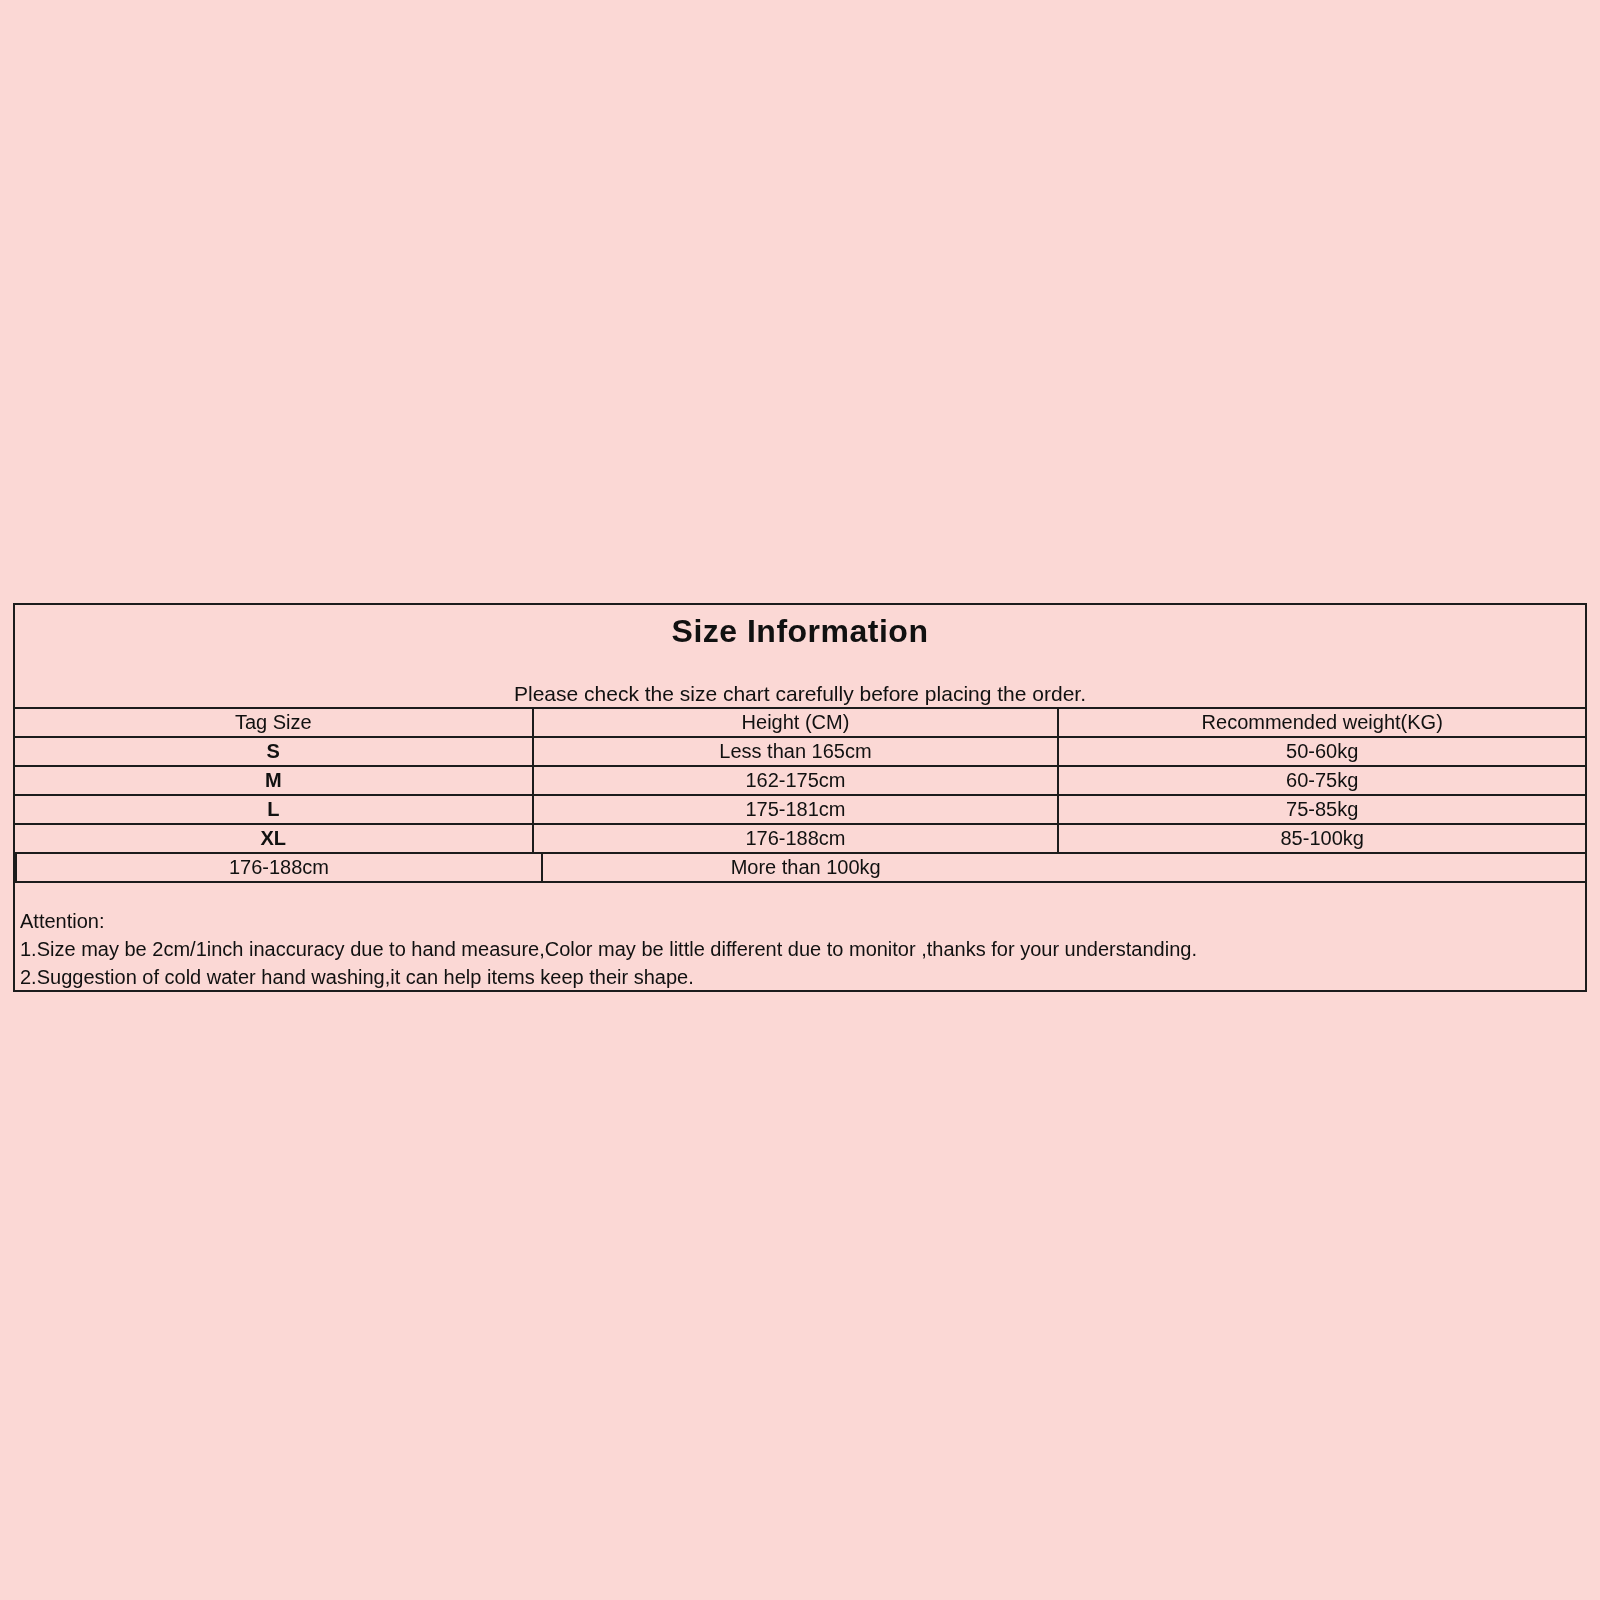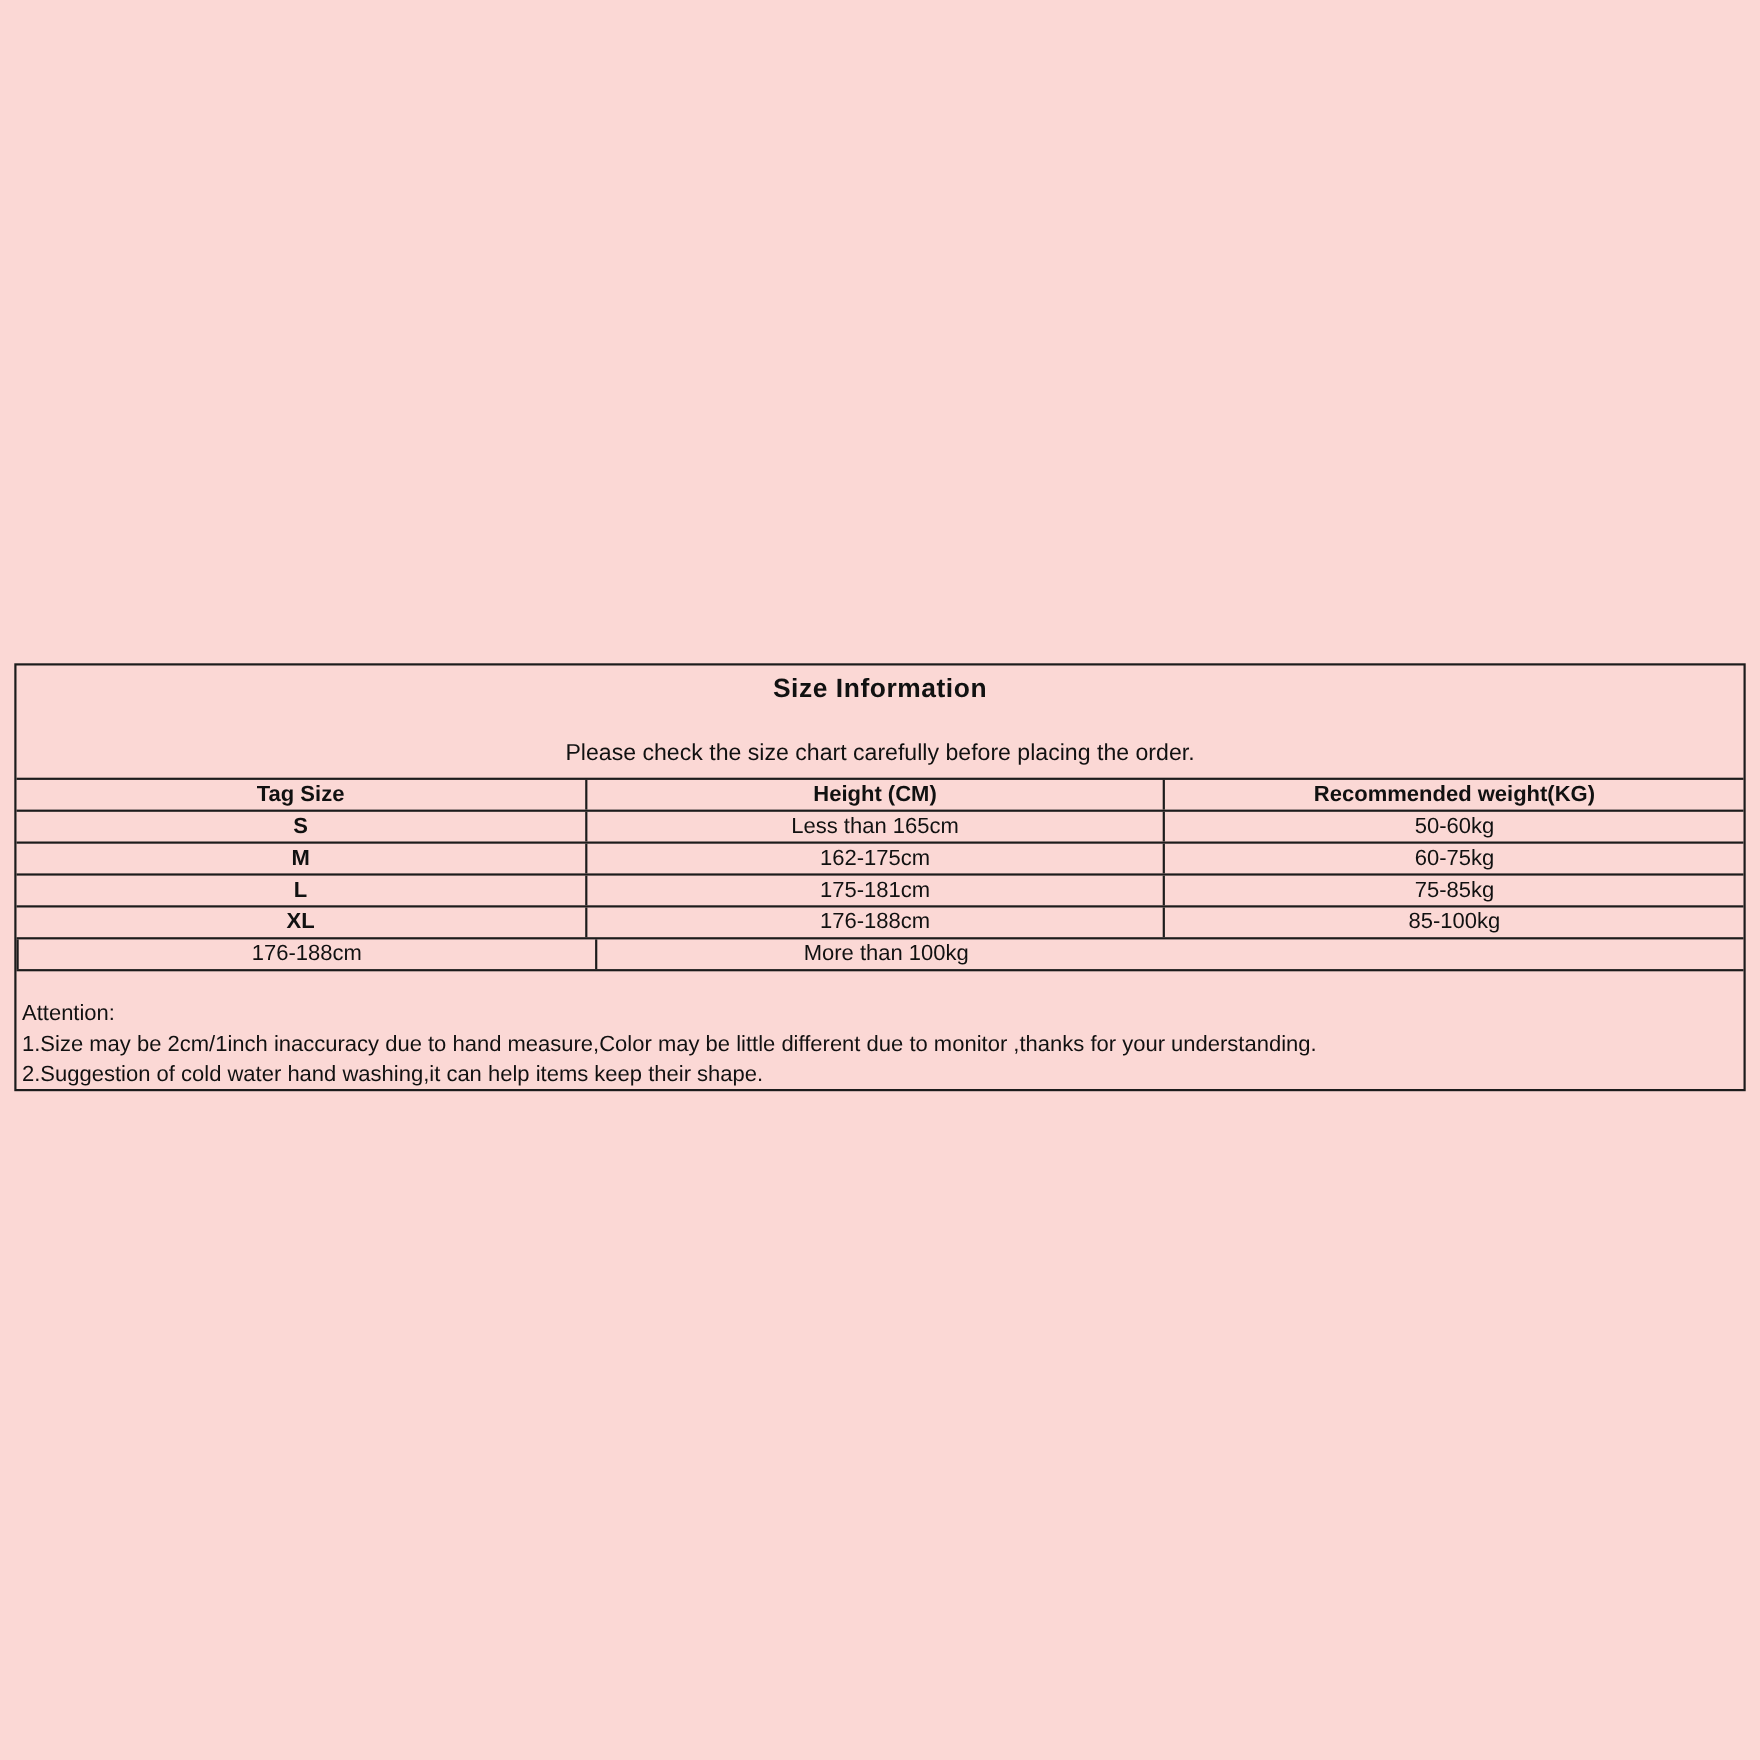--- a/index.html
+++ b/index.html
@@ -27,21 +27,21 @@
     flex-direction: column;
   }
   .title-block {
     height: 102px;
     box-sizing: border-box;
     text-align: center;
   }
   .title {
     margin: 0;
     padding-top: 8px;
-    font-size: 24px;
+    font-size: 32px;
     font-weight: bold;
     letter-spacing: 0.5px;
   }
   .subtitle {
     margin: 16px;
     padding-top: 16px;
     font-size: 21px;
     font-weight: normal;
   }
   .size-table {
@@ -58,21 +58,21 @@
     box-sizing: border-box;
     text-align: center;
     font-size: 20px;
     line-height: 27px;
     white-space: nowrap;
     overflow: hidden;
   }
   .c1 { width: 32.9%; }
   .c2 { width: 33.5%; border-left: 2px solid #1c1c1c; }
   .c3 { width: 33.6%; border-left: 2px solid #1c1c1c; }
-  .row.header .cell { font-weight: bold; }
+  .row.header .cell { font-weight: normal; }
   .cell.tag { font-weight: bold; }
   .attention-block {
     flex: 1;
     box-sizing: border-box;
     border-top: 2px solid #1c1c1c;
     padding: 24px 6px 16px 5px;
     font-size: 20px;
     line-height: 28px;
     text-align: left;
   }

